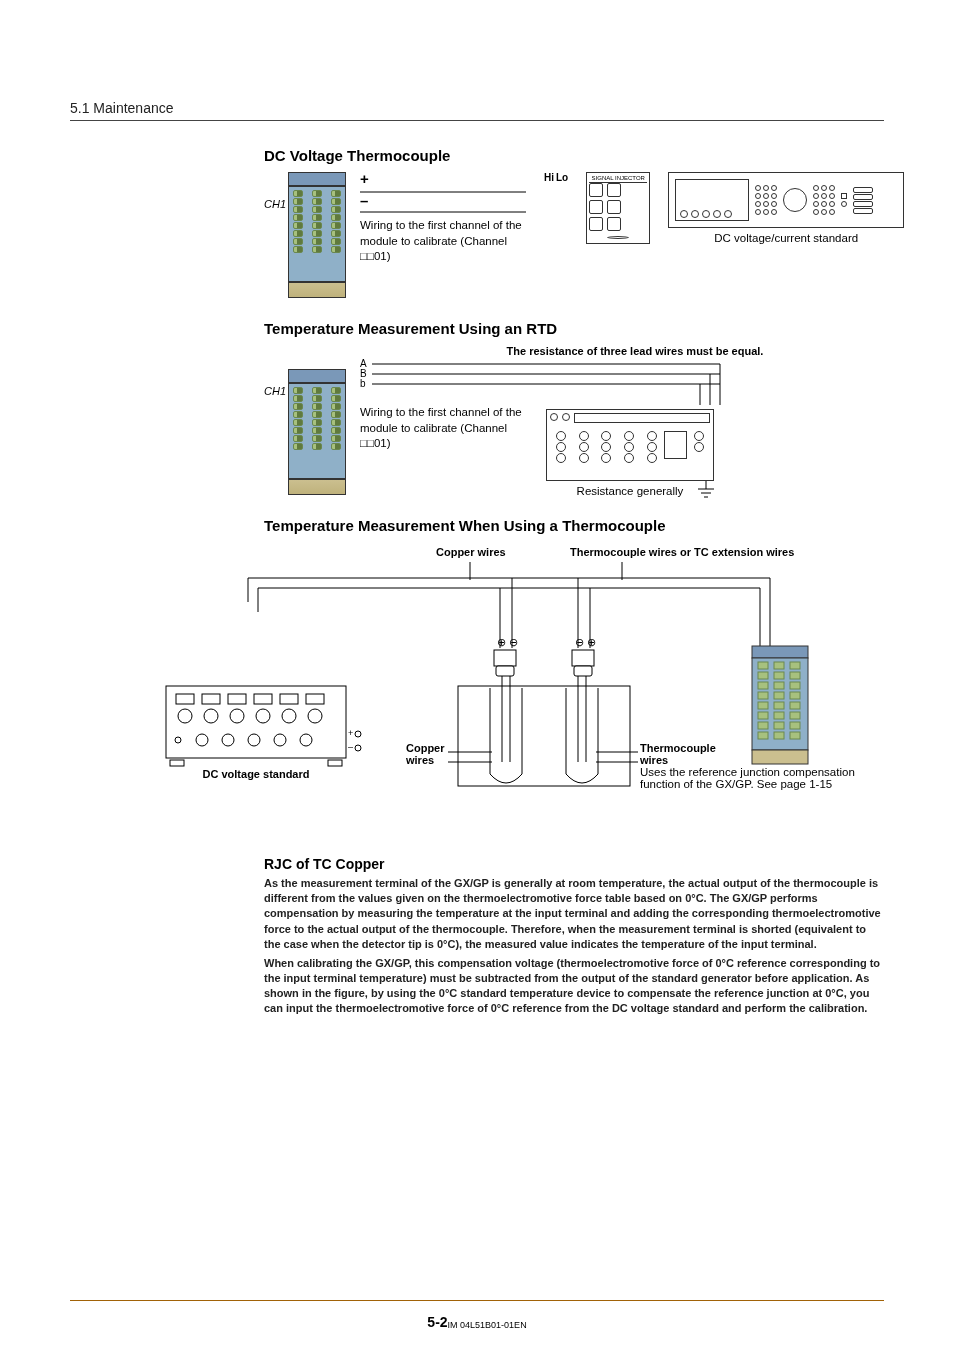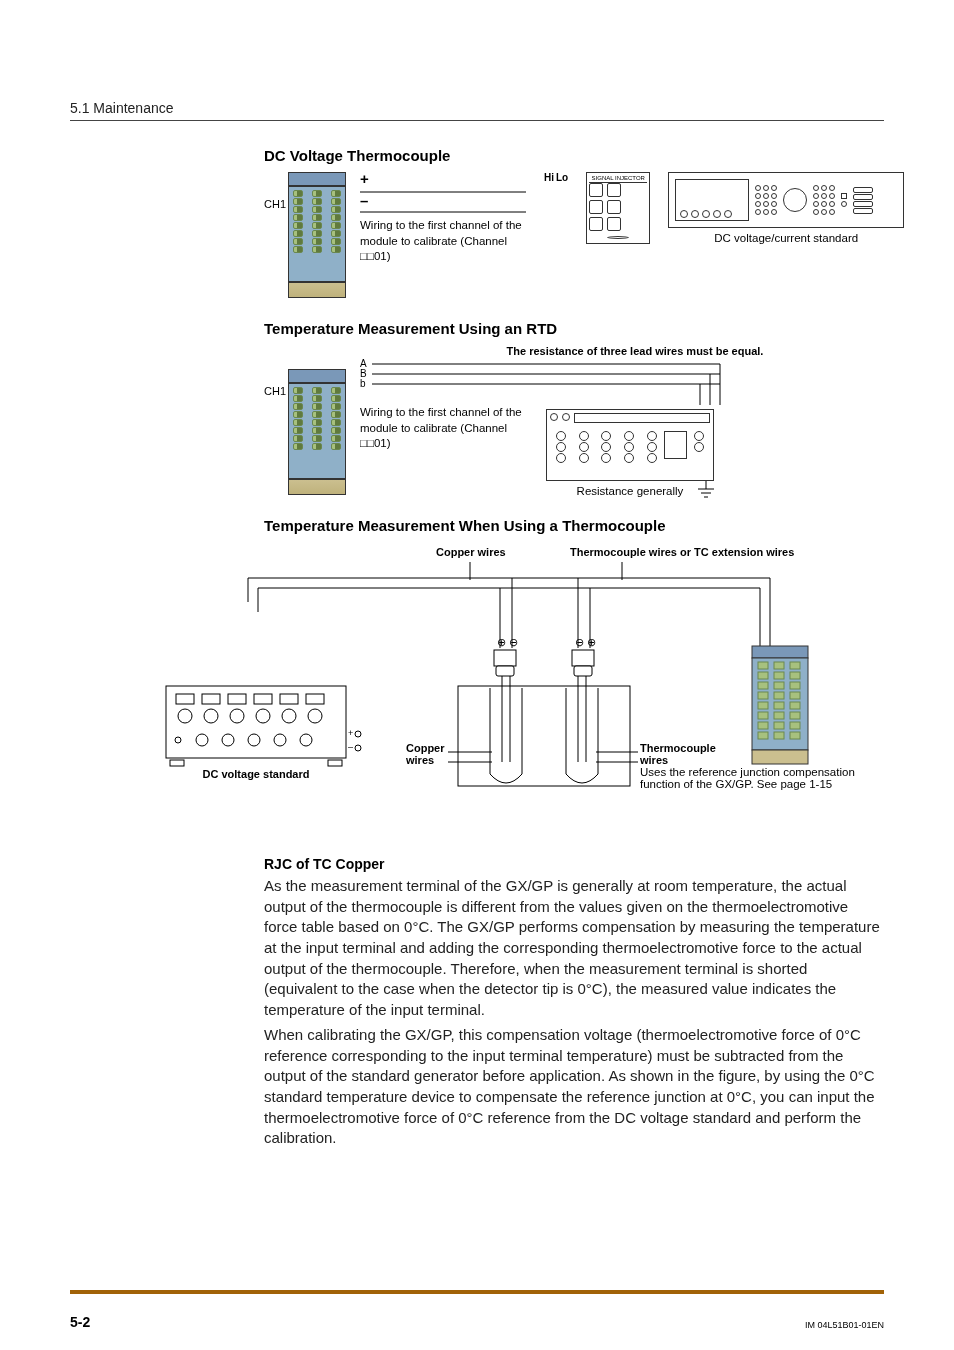--- a/index.html
+++ b/index.html
@@ -75,20 +75,21 @@
     height: 14px;
     background: linear-gradient(#cbbf8f,#bfb27c);
     border: 1px solid #333;
     margin-left: 24px;
   }
   .ch-label {
     position: absolute;
     font-size: 11px;
     left: 0;
     top: 0;
+    font-style: italic;
   }
   .diag-col {
     flex: 1;
     font-size: 11.5px;
   }
   .plus-minus {
     font-size: 15px;
     font-weight: bold;
     line-height: 14px;
     margin-bottom: 2px;
@@ -158,46 +159,47 @@
   .rs-mid .scr{width:26px;height:26px;border:1px solid #333;}
   .big-diagram {
     margin-left: -194px;
     position: relative;
     height: 300px;
   }
   .big-diagram svg {
     display:block;
   }
   .body-text {
-    font-size: 15px;
+    font-size: 11px;
     line-height: 1.38;
     margin-top: 4px;
     color:#222;
+    font-weight:bold;
   }
   .sub-bold {
     font-weight: bold;
     font-size: 14px;
     margin-top: 14px;
   }
   .fig-caption {
     font-size:11px;
     font-weight:bold;
     text-align:center;
     margin-top:4px;
   }
   .footer {
     position: absolute;
     bottom: 36px;
     left: 70px;
     right: 70px;
     display: flex;
-    justify-content: space-between;
+    justify-content: center;
     align-items: flex-end;
-    border-top: 4px solid #a16207;
-    padding-top: 20px;
+    border-top: 1px solid #a16207;
+    padding-top: 13px;
     font-size: 9px;
   }
   .footer .pg {
     font-size: 14px;
     font-weight: bold;
   }
 </style>
 </head>
 <body>
 

